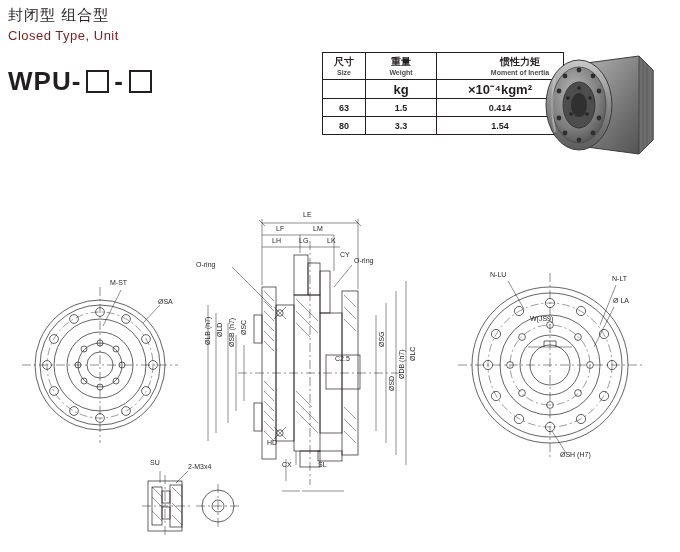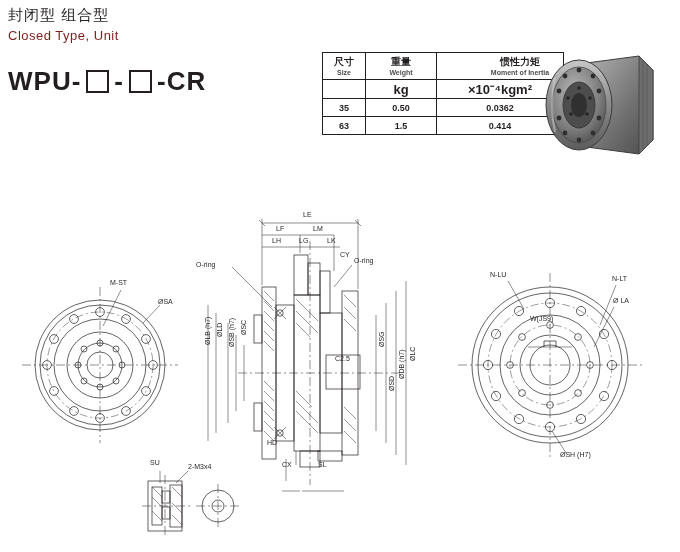--- a/index.html
+++ b/index.html
@@ -50,21 +50,20 @@
 <body>
 
 <div class="abs" id="title-cn">封闭型 组合型</div>
 <div class="abs" id="title-en">Closed Type, Unit</div>
 
 <div class="abs" id="model-code">
   <span>WPU-</span>
   <span class="box"></span>
   <span>-</span>
   <span class="box"></span>
-  <span>-CR</span>
 </div>
 
 <table class="abs" id="spec-table">
   <tbody>
       <tr>
     <td class="hcell c1">
       <span class="big">尺寸</span>
       <span class="sub">Size</span>
     </td>
     <td class="hcell c2">
@@ -75,28 +74,28 @@
       <span class="big">惯性力矩</span>
       <span class="sub">Moment of Inertia</span>
     </td>
   </tr>
   <tr>
     <td class="unit"></td>
     <td class="unit">kg</td>
     <td class="unit">×10⁻⁴kgm²</td>
   </tr>
   <tr class="row">
-    <td>35</td>
-    <td>0.50</td>
-    <td>0.0362</td>
-  </tr>
-  <tr class="row">
     <td>63</td>
     <td>1.5</td>
     <td>0.414</td>
+  </tr>
+  <tr class="row">
+    <td>80</td>
+    <td>3.3</td>
+    <td>1.54</td>
   </tr>
 </tbody>
   </table>
 
 <div class="abs" id="product-photo">
 <svg width="128" height="118" viewBox="0 0 128 118">
   <defs>
     <linearGradient id="met" x1="0" y1="0" x2="0" y2="1">
       <stop offset="0%" stop-color="#c9c9c9"></stop>
       <stop offset="45%" stop-color="#8e8e8e"></stop>

